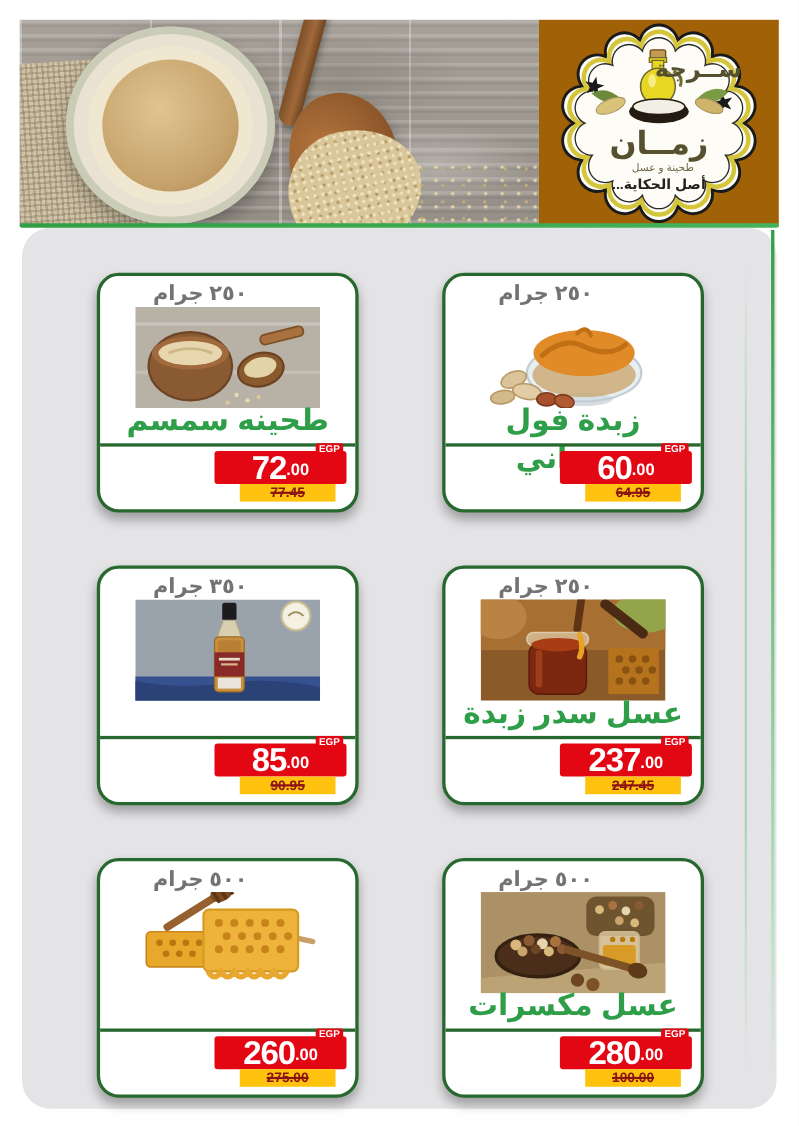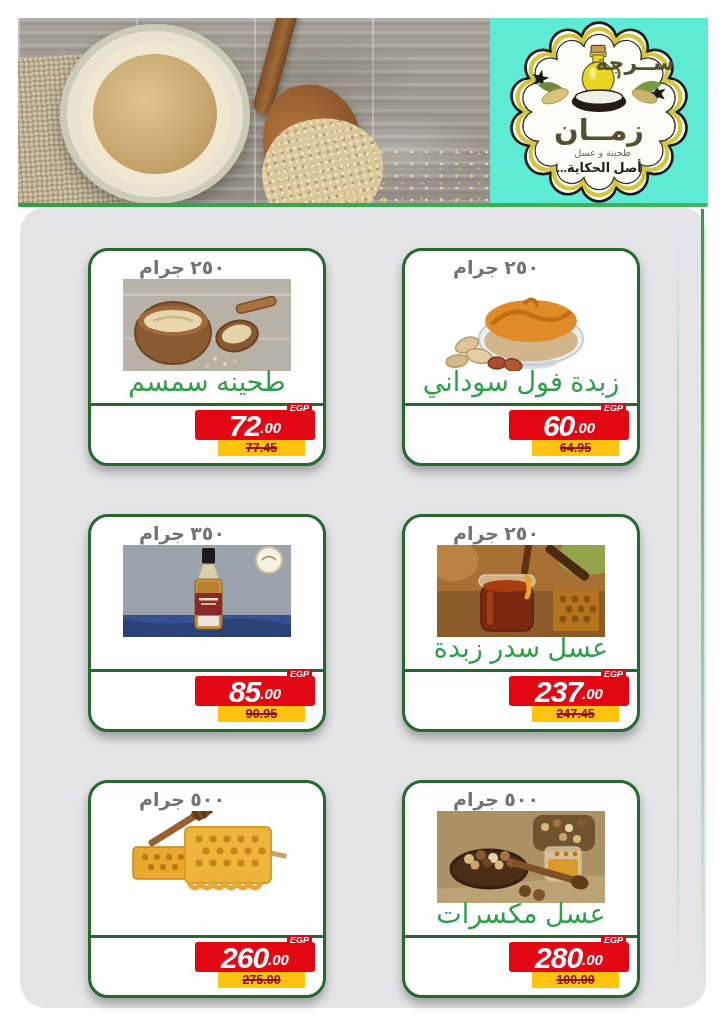--- a/index.html
+++ b/index.html
@@ -33,21 +33,21 @@
     border-radius:46% 54% 58% 42%/50% 46% 54% 50%;transform:rotate(-12deg);
     background-color:#d9c69a;
     background-image:radial-gradient(#efe3bd 1.3px, transparent 1.8px),radial-gradient(#b2955f 1.2px, transparent 1.7px);
     background-size:7px 7px,9px 9px;background-position:0 0,3px 4px;}
   .sesame-scatter{position:absolute;background-image:radial-gradient(#e3d5a8 1.5px, transparent 2px),radial-gradient(#c4ad79 1.3px, transparent 1.8px);
     background-size:15px 12px,19px 15px;}
   .scat1{left:356px;top:128px;width:116px;height:66px;}
   .scat2{left:300px;top:176px;width:70px;height:26px;}
 
   
-  .logo-area{position:absolute;left:490px;top:18px;width:218px;height:188px;background:#5eead4;
+  .logo-area{position:absolute;left:490px;top:18px;width:218px;height:188px;background:#a16207;
     display:flex;align-items:center;justify-content:center;}
   .badge-text{font-weight:bold;}
 
   
   .panel{position:absolute;left:20px;top:207px;width:686px;height:801px;background:#e4e4e7;border-radius:26px;}
   .top-line{position:absolute;left:18px;top:203px;width:690px;height:4px;border-radius:2px;
     background:linear-gradient(90deg,#2f9e44,#45b35c);z-index:4;}
   .right-line{position:absolute;left:701px;top:209px;width:3px;height:772px;
     background:linear-gradient(#2f9e44,#b9e2c2 82%,rgba(185,226,194,0));z-index:4;}
   .inner-line{position:absolute;left:677px;top:236px;width:2px;height:744px;opacity:.8;
@@ -55,24 +55,24 @@
 
   
   .card{position:absolute;width:232px;height:212px;background:#fff;border:3px solid #26682e;
     border-radius:20px;box-shadow:0 6px 10px rgba(0,0,0,.30);z-index:2;}
   .c0{left:88px;top:248px;} .c1{left:402px;top:248px;}
   .c2{left:88px;top:514px;} .c3{left:402px;top:514px;}
   .c4{left:88px;top:780px;} .c5{left:402px;top:780px;}
   .weight{position:absolute;top:5px;left:10px;direction:rtl;font-weight:bold;font-size:19px;color:#737373;z-index:2;margin-left:38px;}
   .pimg{position:absolute;left:50%;top:28px;transform:translateX(-50%);width:168px;height:92px;overflow:hidden;}
   .pname{position:absolute;left:0;right:0;top:114px;margin:0;text-align:center;direction:rtl;
-    font-size:27px;font-weight:normal;color:#2f9e49;line-height:34px;}
+    font-size:27px;font-weight:bold;color:#2f9e49;line-height:34px;}
   .sep{position:absolute;left:0;right:0;top:152px;height:3px;background:#26682e;}
   .price-box{position:absolute;right:8px;top:159px;width:120px;height:30px;background:#e30613;border-radius:3px;
-    color:#fff;display:flex;align-items:flex-end;justify-content:center;font-style:italic;}
+    color:#fff;display:flex;align-items:flex-end;justify-content:center;}
   .pint{font-size:30px;font-weight:bold;line-height:29px;letter-spacing:-1px;}
   .pdec{font-size:15px;font-weight:bold;line-height:24px;}
   .cur{position:absolute;top:-7px;right:3px;font-size:9px;font-weight:bold;background:#e30613;
     padding:1px 3px;border-radius:2px;line-height:9px;}
   .old-price{position:absolute;right:18px;top:189px;width:87px;height:16px;background:#ffc20e;
     text-align:center;font-size:12.5px;font-weight:bold;color:#8a1212;line-height:16px;}
   .old-price s{text-decoration-thickness:2px;}
 </style>
 </head>
 <body>

